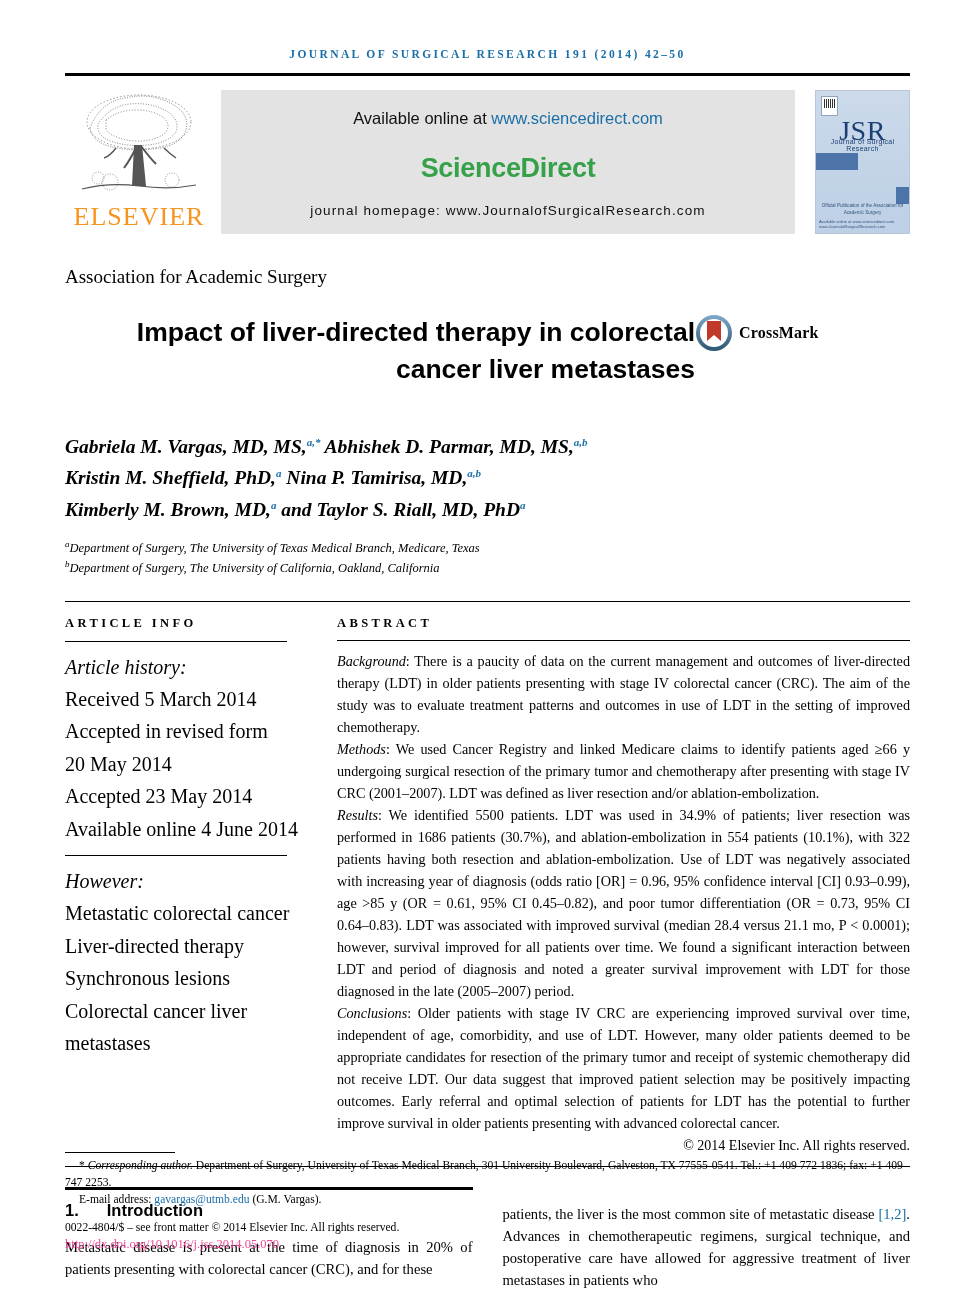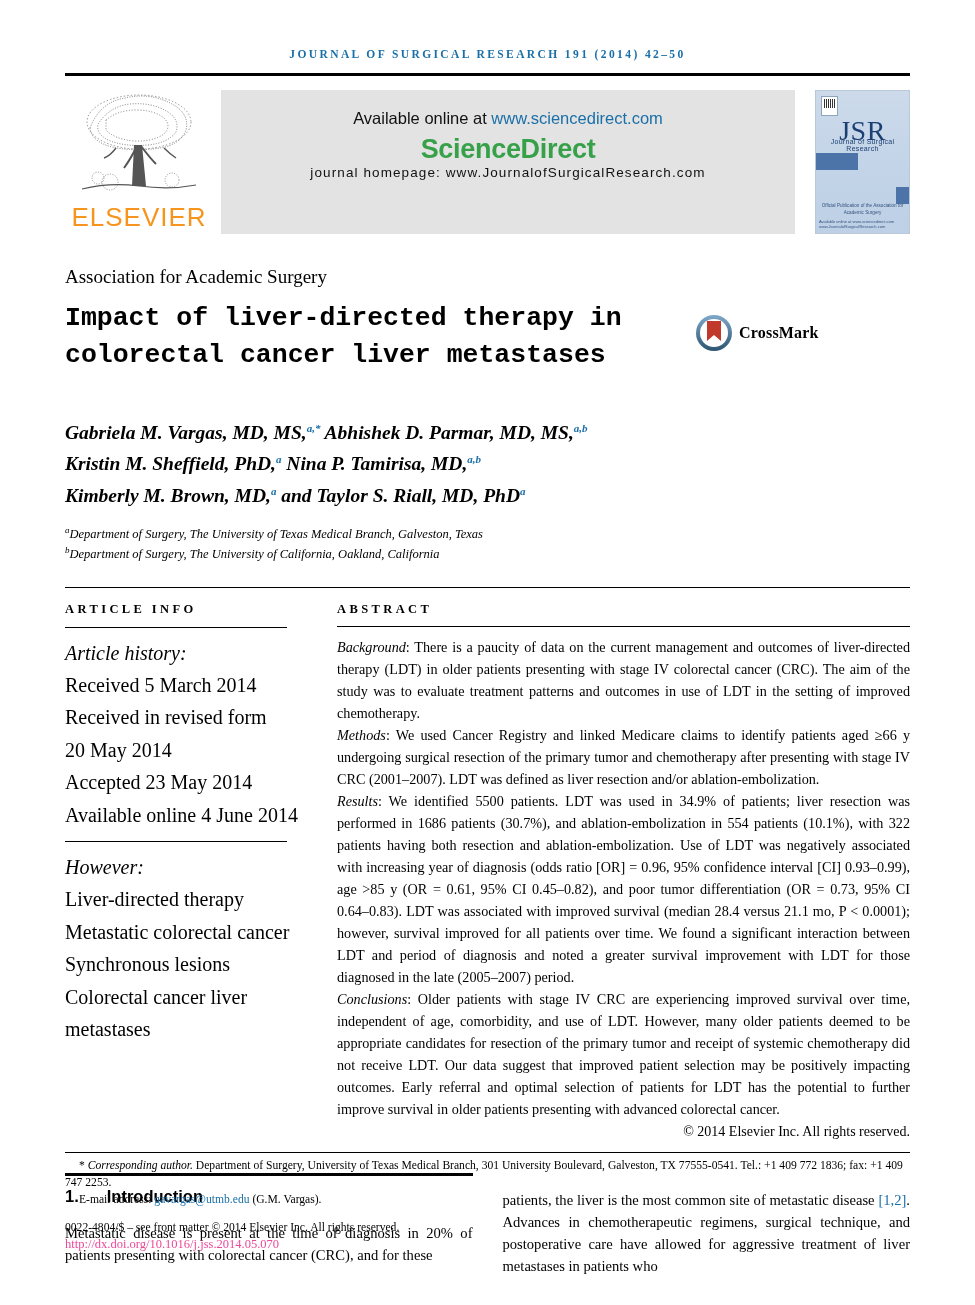--- a/index.html
+++ b/index.html
@@ -50,34 +50,34 @@
     width: 148px;
     flex: 0 0 148px;
     display: flex;
     flex-direction: column;
     align-items: center;
     justify-content: flex-start;
   }
   .tree-svg { display:block; }
   .elsevier-word {
     color: #f7941e;
-    font-family: Liberation Sans, sans-serif;
+    font-family: Liberation Serif, serif;
     font-size: 26px;
     letter-spacing: 1px;
     line-height: 1;
     margin-top: 2px;
   }
   .sd-box {
     flex: 1 1 auto;
     background: #e3e3e3;
     margin-left: 8px;
     margin-right: 20px;
     display: flex;
     flex-direction: column;
-    justify-content: flex-start;
+    justify-content: space-between;
     align-items: center;
     padding: 19px 0 16px 0;
     box-sizing: border-box;
   }
   .sd-available {
     font-family: "Liberation Sans", sans-serif;
     font-size: 16.5px;
     color: #111;
   }
   .sd-available a { color: #1a6fa8; text-decoration: none; }
@@ -169,26 +169,27 @@
   .content { margin: 0 65px; }
 
   .section-assoc {
     font-family: "Liberation Serif", serif;
     font-size: 19px;
     margin-top: 32px;
   }
   .title-row { display: flex; align-items: flex-start; }
   .article-title {
     flex: 1 1 auto;
-    font-family: Liberation Mono, monospace;
+    font-family: Liberation Sans, sans-serif;
     font-weight: bold;
     font-size: 26.5px;
     line-height: 1.38;
-    margin-top: 12px;
+    margin-top: 26px;
     max-width: 630px;
+    text-align: right;
   }
   .crossmark {
     flex: 0 0 auto;
     margin-top: 26px;
     display: flex;
     align-items: center;
     gap: 6px;
   }
   .cm-word {
     font-family: "Liberation Serif", serif;
@@ -383,47 +384,47 @@
       <span>Gabriela M. Vargas, MD, MS,</span><sup>a,*</sup>
       <span>Abhishek D. Parmar, MD, MS,</span><sup>a,b</sup><br>
       <span>Kristin M. Sheffield, PhD,</span><sup>a</sup>
       <span>Nina P. Tamirisa, MD,</span><sup>a,b</sup><br>
       <span>Kimberly M. Brown, MD,</span><sup>a</sup>
       <span>and Taylor S. Riall, MD, PhD</span><sup>a</sup>
     </div>
 
     <div class="affils">
       <div>
-        <sup>a</sup><span>Department of Surgery, The University of Texas Medical Branch, Galveston, Texas</span>
+        <sup>a</sup><span>Department of Surgery, The University of Texas Medical Branch, Medicare, Texas</span>
       </div>
       <div>
         <sup>b</sup><span>Department of Surgery, The University of California, Oakland, California</span>
       </div>
     </div>
 
     <div class="rule-mid"></div>
 
     <div class="cols">
 
       <div class="col-info">
         <div class="colhead">ARTICLE INFO</div>
         <div class="hr-thin-short"></div>
         <div class="info-text">
           <div class="lbl">Article history:</div>
           <div>Received 5 March 2014</div>
-          <div>Received in revised form</div>
+          <div>Accepted in revised form</div>
           <div>20 May 2014</div>
           <div>Accepted 23 May 2014</div>
           <div>Available online 4 June 2014</div>
         </div>
         <div class="hr-thin-short"></div>
         <div class="info-text">
           <div class="lbl">However:</div>
+          <div>Metastatic colorectal cancer</div>
           <div>Liver-directed therapy</div>
-          <div>Metastatic colorectal cancer</div>
           <div>Synchronous lesions</div>
           <div>Colorectal cancer liver metastases</div>
         </div>
       </div>
 
       <div class="col-abs">
         <div class="colhead">ABSTRACT</div>
         <div class="hr-thin"></div>
         <div class="abs-body">
           <p><span class="runin">Background</span><span>: There is a paucity of data on the current management and outcomes of liver-directed therapy (LDT) in older patients presenting with stage IV colorectal cancer (CRC). The aim of the study was to evaluate treatment patterns and outcomes in use of LDT in the setting of improved chemotherapy.</span></p>

